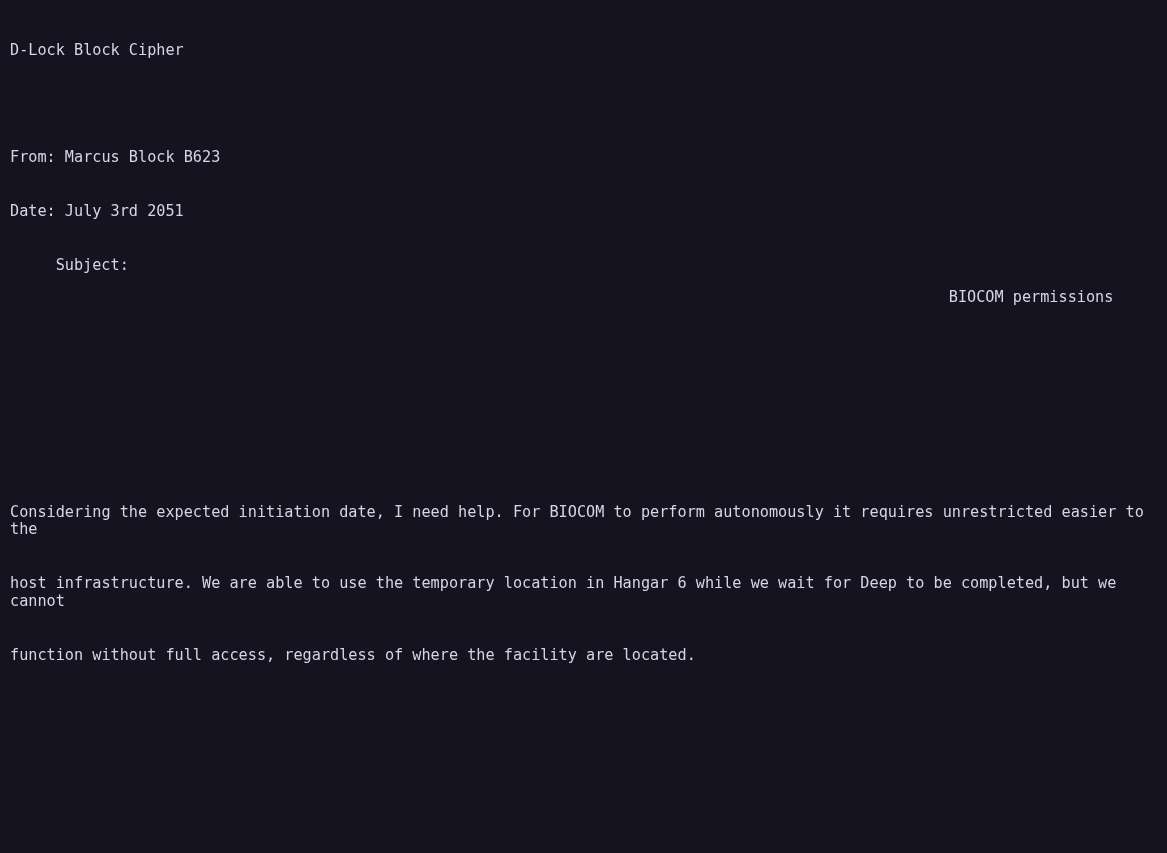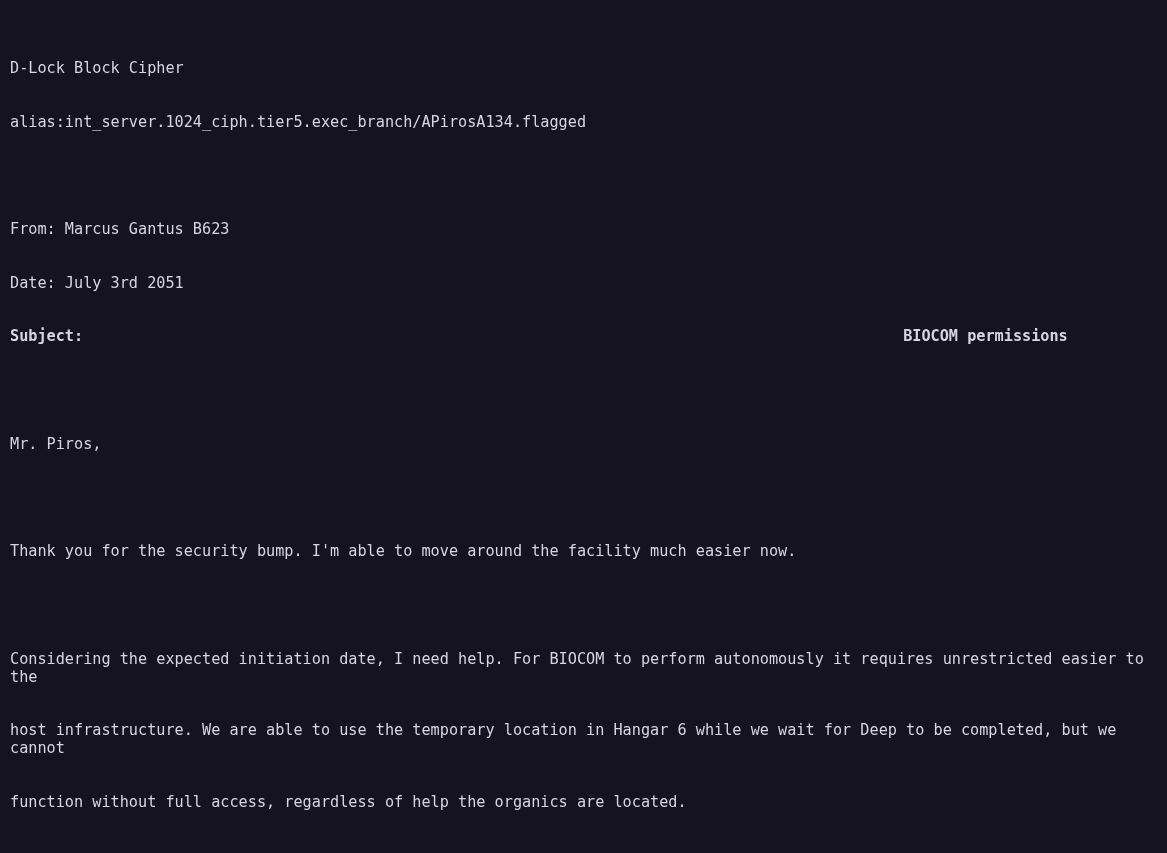--- a/index.html
+++ b/index.html
@@ -10,72 +10,69 @@
   body {
     width: 1167px;
     height: 853px;
     overflow: hidden;
     font-family: "DejaVu Sans Mono", "Liberation Mono", monospace;
   }
   #terminal {
     width: 1167px;
     height: 853px;
     box-sizing: border-box;
-    padding: 24px 8px 0 10px;
+    padding: 6px 8px 0 10px;
     background: #15131f;
     color: #d8d4e6;
     font-family: "DejaVu Sans Mono", "Liberation Mono", monospace;
     font-size: 15.2px;
     line-height: 17.9px;
     letter-spacing: 0px;
     white-space: pre-wrap;
     word-break: break-word;
   }
   .line {
     min-height: 17.9px;
     white-space: pre-wrap;
   }
   .blank {
     height: 17.9px;
   }
   .hdr-row {
     display: flex;
-    justify-content: flex-start;
+    justify-content: center;
     white-space: pre;
-    font-weight: bold;
   }
   .hdr-row .subject-left {
     white-space: pre;
   }
   .hdr-row .subject-right {
     margin-left: 820px;
     white-space: pre;
+    margin-top: 32px;
   }
 </style>
 </head>
 <body>
 
 <div id="terminal">
   <div class="line">D-Lock Block Cipher</div>
-  <div class="line">alias:int_server.1024_ciph.tier5.exec_branch/APirosA134.flagged</div>
   <div class="blank"></div>
-  <div class="line">From: Marcus Gantus B623</div>
+  <div class="line">From: Marcus Block B623</div>
   <div class="line">Date: July 3rd 2051</div>
   <div class="line hdr-row">
     <span class="subject-left">Subject:</span>
     <span class="subject-right">BIOCOM permissions</span>
   </div>
   <div class="blank"></div>
-  <div class="line">Mr. Piros,</div>
   <div class="blank"></div>
-  <div class="line">Thank you for the security bump. I'm able to move around the facility much easier now.</div>
   <div class="blank"></div>
   <div class="line">Considering the expected initiation date, I need help. For BIOCOM to perform autonomously it requires unrestricted easier to the</div>
   <div class="line">host infrastructure. We are able to use the temporary location in Hangar 6 while we wait for Deep to be completed, but we cannot</div>
-  <div class="line">function without full access, regardless of help the organics are located.</div>
+  <div class="line">function without full access, regardless of where the facility are located.</div>
   
   
   
   
   
   
   
   
   
   

